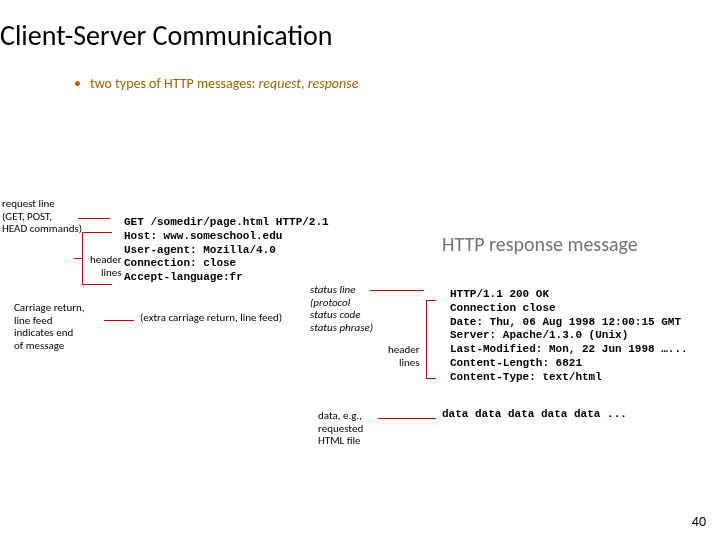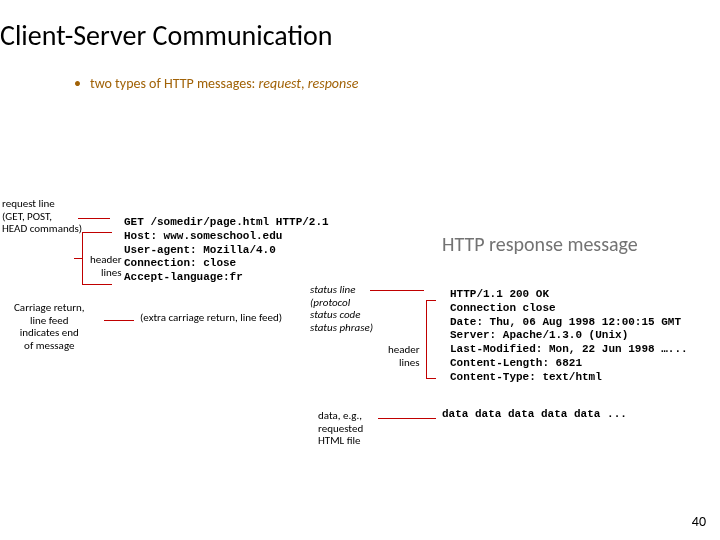--- a/index.html
+++ b/index.html
@@ -87,21 +87,21 @@
 <div class="redline" style="left:82px; top:258px; width:8px; height:1px; transform:translateX(-8px);"></div>
 
 <div class="mono abs" style="left:124px; top:216px;">GET /somedir/page.html HTTP/2.1
 Host: www.someschool.edu
 User-agent: Mozilla/4.0
 Connection: close
 Accept-language:fr</div>
 
 <div class="ann abs" style="left:140px; top:312px;">(extra carriage return, line feed)</div>
 
-<div class="ann abs" style="left:14px; top:302px; white-space:pre; text-align:center;">Carriage return,
+<div class="ann abs" style="left:14px; top:302px; white-space:pre; text-align:left;">Carriage return,
 line feed
 indicates end
 of message</div>
 <div class="redline" style="left:104px; top:320px; width:30px; height:1px;"></div>
 
 <div class="ann abs" style="left:310px; top:284px; white-space:pre;font-style:italic;">status line
 (protocol
 status code
 status phrase)</div>
 <div class="redline" style="left:370px; top:290px; width:54px; height:1px;"></div>

